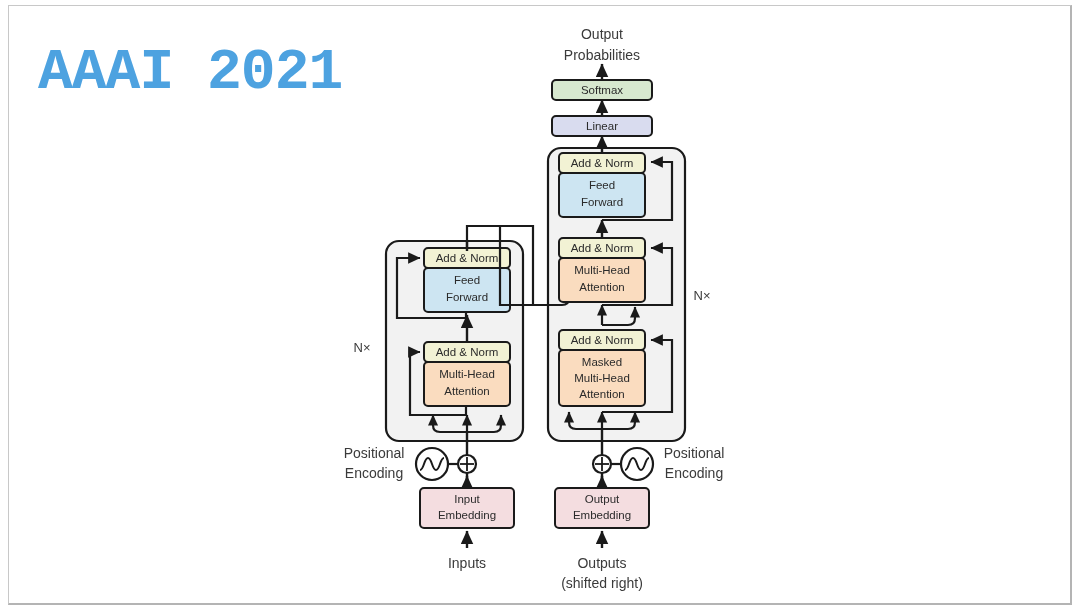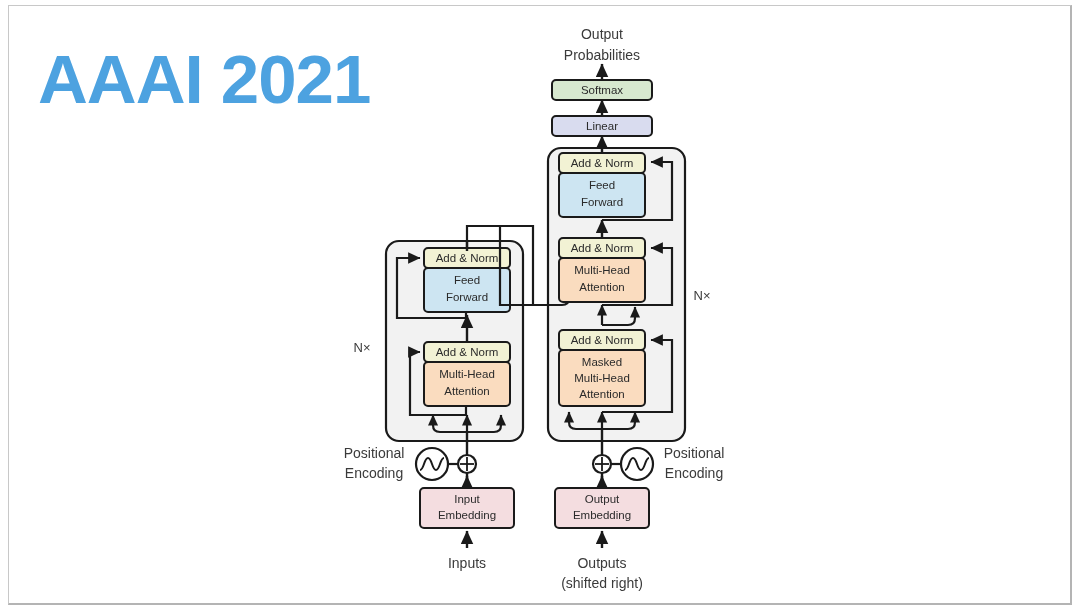--- a/index.html
+++ b/index.html
@@ -17,25 +17,25 @@
     width:1064px;height:600px;
     border:1px solid #c8c8c8;
     border-right:2px solid #b4b4b4;
     border-bottom:2px solid #b4b4b4;
     background:#ffffff;
     box-sizing:border-box;
   }
   #title{
     position:absolute;
     left:38px;top:40px;
-    font-size:69px;
+    font-size:58px;
     font-weight:bold;
     letter-spacing:-1px;
     color:#4da2e0;
-    font-family:Liberation Sans, sans-serif;
+    font-family:Liberation Mono, monospace;
     white-space:nowrap;
   }
   #diagram-wrap{
     position:absolute;
     left:0;top:0;
     width:1080px;height:613px;
   }
   svg{display:block;}
   .bx-text{
     font-family:"Liberation Sans",sans-serif;

